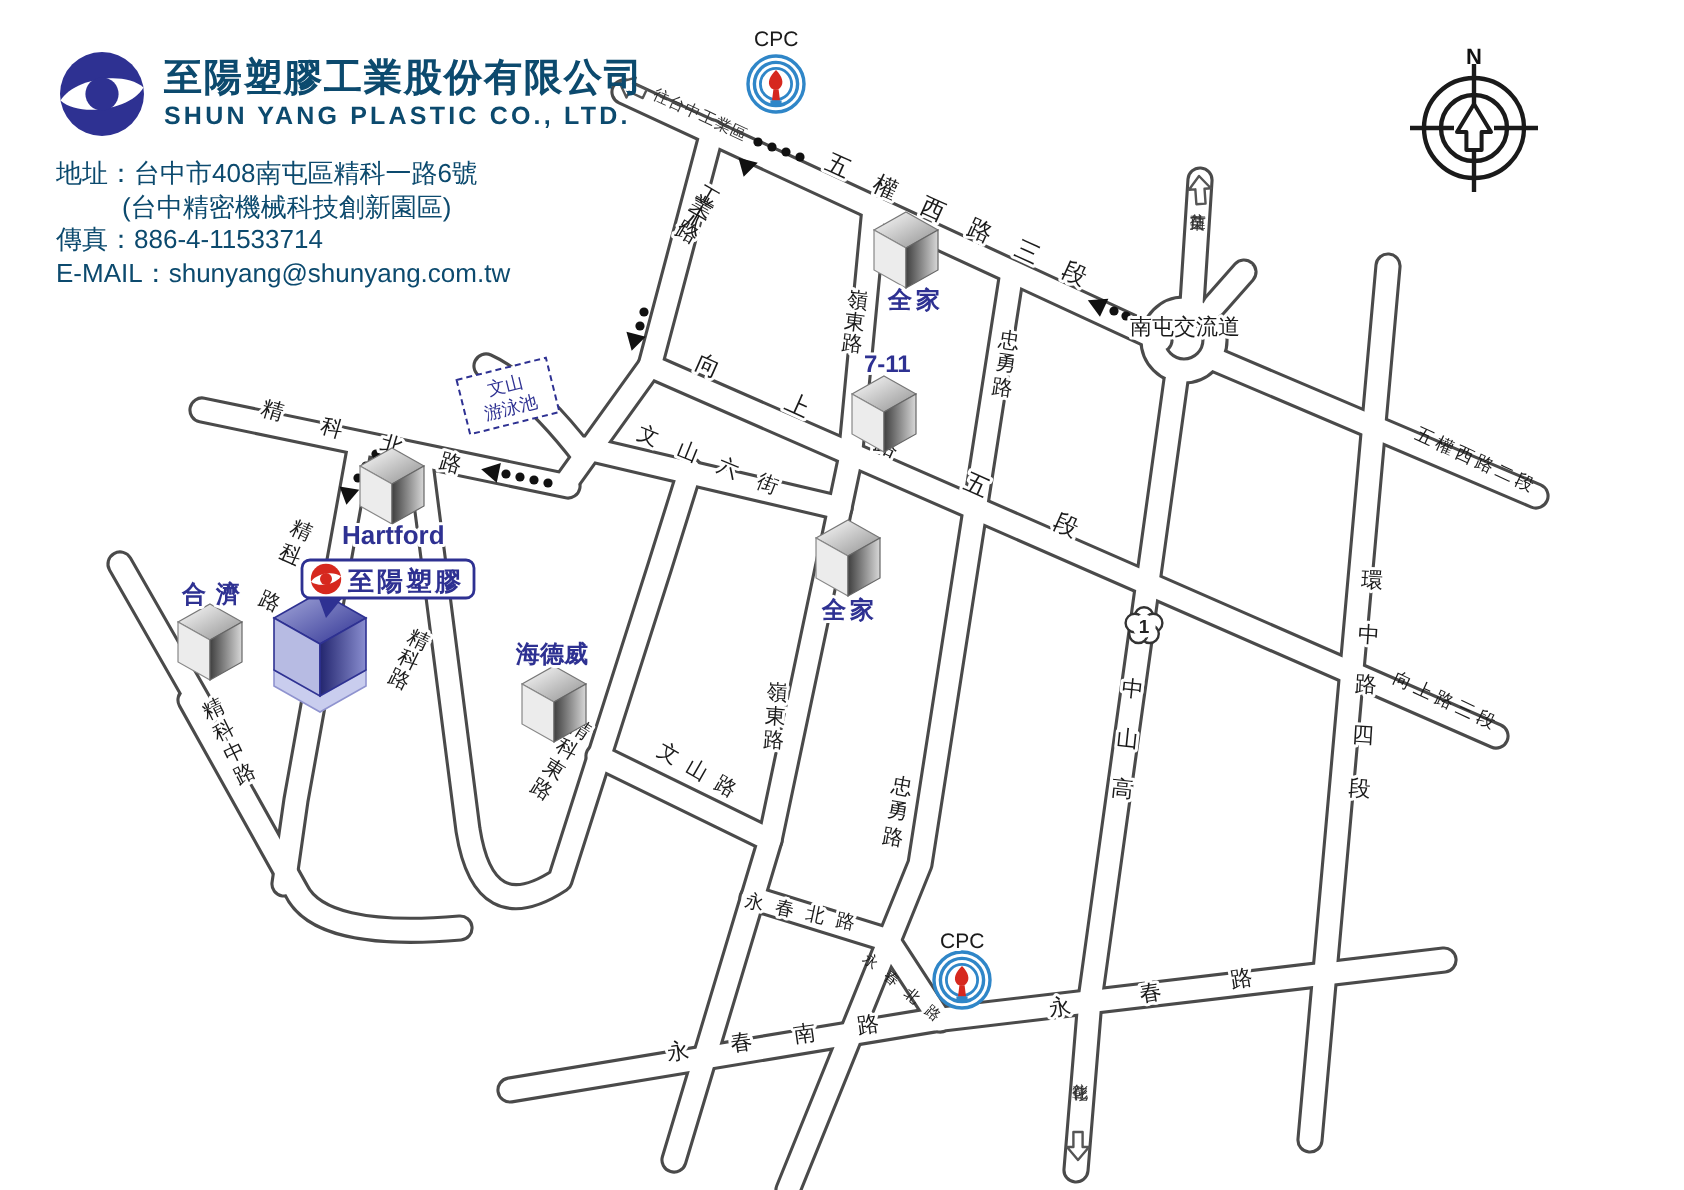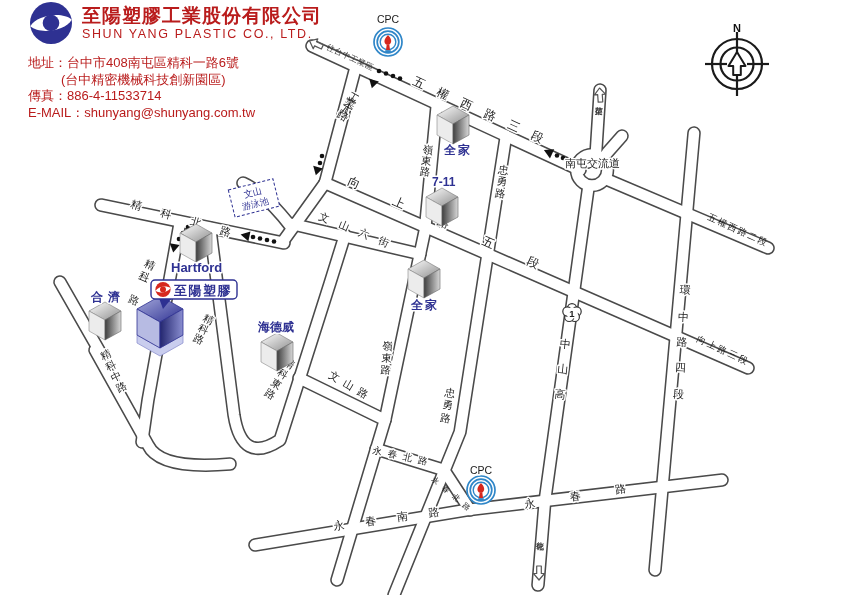--- a/index.html
+++ b/index.html
@@ -1,23 +1,23 @@
 <!DOCTYPE html>
 <html><head>
 <meta charset="utf-8">
 <style>
   html,body{margin:0;padding:0;background:#fff;}
   .stage{position:relative;width:842px;height:595px;background:#fff;overflow:hidden;
          font-family:"Liberation Sans",sans-serif;}
   .map-svg{position:absolute;left:0;top:0;}
   
-  .header{position:absolute;left:28px;top:0;color:#b91c1c;z-index:5;}
+  .header{position:absolute;left:28px;top:24px;color:#0c4a6e;z-index:5;}
   .brandrow{display:flex;align-items:center;gap:8px;}
   .cname{font-size:19px;font-weight:bold;letter-spacing:1px;line-height:22px;}
-  .cname-en{font-size:12.5px;font-weight:normal;letter-spacing:1.6px;line-height:15px;}
+  .cname-en{font-size:12.5px;font-weight:bold;letter-spacing:1.6px;line-height:15px;}
   .addr{margin-top:9px;margin-left:0;font-size:13px;line-height:16.5px;}
   .addr .note{padding-left:33px;}
   
   #road-layer .rd{stroke:#fff;stroke-width:10.5;fill:none;stroke-linecap:round;stroke-linejoin:round;}
   #road-casing-layer .rd{stroke:#4a4a4a;stroke-width:13.6;fill:none;stroke-linecap:round;stroke-linejoin:round;}
   
   text{font-family:"Liberation Sans",sans-serif;}
   .rl{fill:#1a1a1a;}
   .ll{fill:#2e3192;font-weight:bold;}
   .halo{stroke:#fff;stroke-width:3px;paint-order:stroke;stroke-linejoin:round;}

